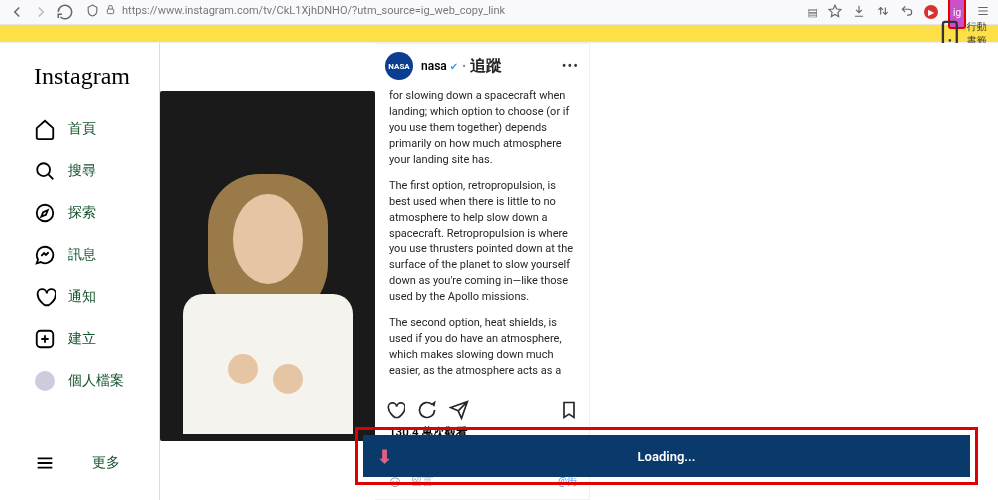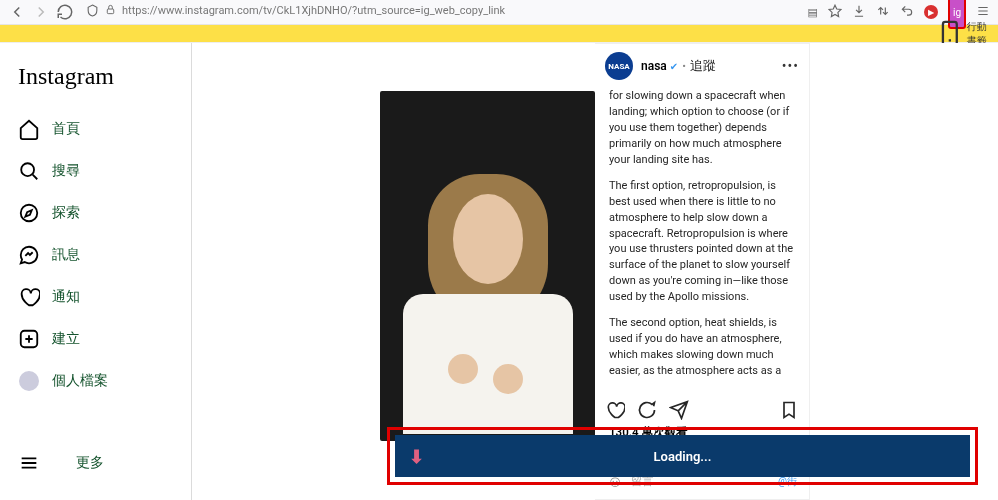--- a/index.html
+++ b/index.html
@@ -11,44 +11,44 @@
 .browser-bar .url-area { flex: 1; display: flex; align-items: flex-start; padding: 0 6px; }
 .browser-bar .shield, .browser-bar .lock { margin-right: 6px; color: #666; }
 .browser-bar .url { color: #777; font-size: 11px; white-space: nowrap; overflow: hidden; text-overflow: ellipsis; }
 .browser-bar .right-icons { display: flex; align-items: center; gap: 10px; margin-left: 10px; }
 .browser-bar .ext-sq { width: 18px; height: 34px; border: 2px solid #e00000; border-radius: 3px; display:flex;align-items:center;justify-content:center;font-size:10px;color:#fff;background:#c850c8; }
 .subbar { height: 18px; background:#fde047; border-bottom:1px solid #eee; display:flex;justify-content:flex-end;align-items:center;padding:0 10px;font-size:10px;color:#333; }
 .subbar .mob { display:flex;align-items:center;gap:3px; }
 
 
 .page { display: flex; height: calc(500px - 43px); }
-.sidebar { width: 192px; border-right: 1px solid #dbdbdb; padding: 16px 8px; display:flex;flex-direction:column; }
+.sidebar { width: 160px; border-right: 1px solid #dbdbdb; padding: 16px 24px; display:flex;flex-direction:column; }
 .logo { font-family: "Brush Script MT", cursive; font-size: 24px; font-weight:500; padding: 4px 10px 18px; }
 .side-item { display: flex; align-items: center; padding: 10px 10px; font-size: 14px; color: #14532d; border-radius: 8px; cursor: pointer; }
 .side-ico { width: 22px; height: 22px; margin-right: 12px; display:flex;align-items:center;justify-content:center; }
 .avatar-ico { width:20px;height:20px;border-radius:50%;background:#ccd; }
 .sidebar .more { margin-top: auto; gap: 24px; }
 
-.content { flex: 1; position: relative; background:#fff; display:flex; justify-content:center; }
+.content { flex: 1; position: relative; background:#fff; display:flex; justify-content:flex-start; }
 .post { display:flex; margin-top:0; }
 .video { width: 215px; height: 350px; margin-top:48px; background:#1a1a1a; position:relative; border-radius:2px; overflow:hidden; }
 .person { position:absolute; left:50%; top:58%; transform:translate(-50%,-50%); width:180px; height:260px; }
 .hair { position:absolute; width:120px; height:150px; left:30px; top:10px; background:#9b7a4a; border-radius:60px 60px 70px 70px; }
 .face { position:absolute; width:70px; height:90px; left:55px; top:30px; background:#e6c5a5; border-radius:50%; }
 .shirt { position:absolute; width:170px; height:140px; left:5px; top:130px; background:#f5f3ee; border-radius:20px 20px 0 0; }
 .hand1 {position:absolute; width:30px;height:30px;background:#e6c5a5;border-radius:50%;left:50px;top:190px;}
 .hand2 {position:absolute; width:30px;height:30px;background:#e6c5a5;border-radius:50%;left:95px;top:200px;}
 
 .meta { width: 215px; border:1px solid #efefef; border-left:none; display:flex;flex-direction:column; }
 .header { display:flex;align-items:center;padding:8px 10px; }
 .av { width:28px;height:28px;border-radius:50%;background:#0b3d91;display:flex;align-items:center;justify-content:center;color:#fff;font-size:8px;font-weight:bold;margin-right:8px; }
 .uname { font-size:12px;font-weight:600; }
 .verif { color:#3897f0;font-size:10px;margin-left:3px; }
 .dot { margin:0 4px;color:#888;font-size:11px; }
-.follow { font-size:13px;font-weight:400;color:#262626; }
+.follow { font-size:16px;font-weight:700;color:#262626; }
 .more-dots { margin-left:auto;font-size:14px;letter-spacing:1px;color:#333; }
 .caption { flex:1; padding: 0 14px; font-size:11px; line-height:1.45; color:#262626; overflow:hidden; }
 .caption p { margin-bottom:10px; }
 .actions { padding:6px 10px 3px; display:flex;align-items:center;gap:12px; }
 .actions .ico { width:20px;height:20px; }
 .actions .save { margin-left:auto; }
 .views { padding:2px 14px; font-size:11.5px;font-weight:600; }
 .time { padding:2px 14px 6px; font-size:9px;color:#8e8e8e;text-transform:uppercase; }
 .comment-row { border-top:1px solid #efefef; padding:8px 12px; display:flex;align-items:center; }
 .emoji { color:#888;margin-right:8px;font-size:16px; }

